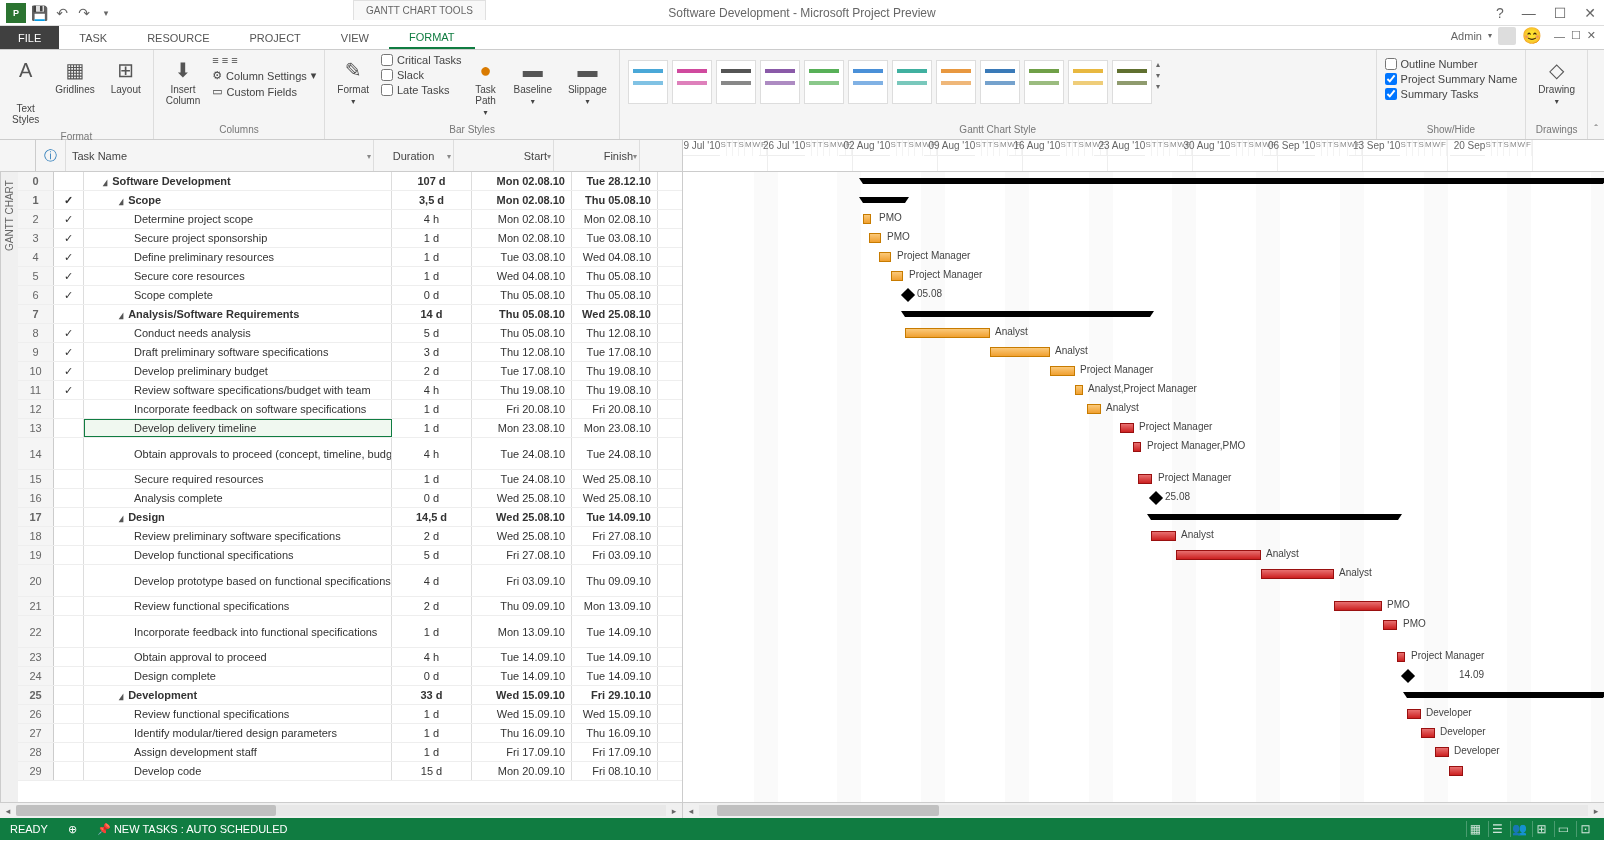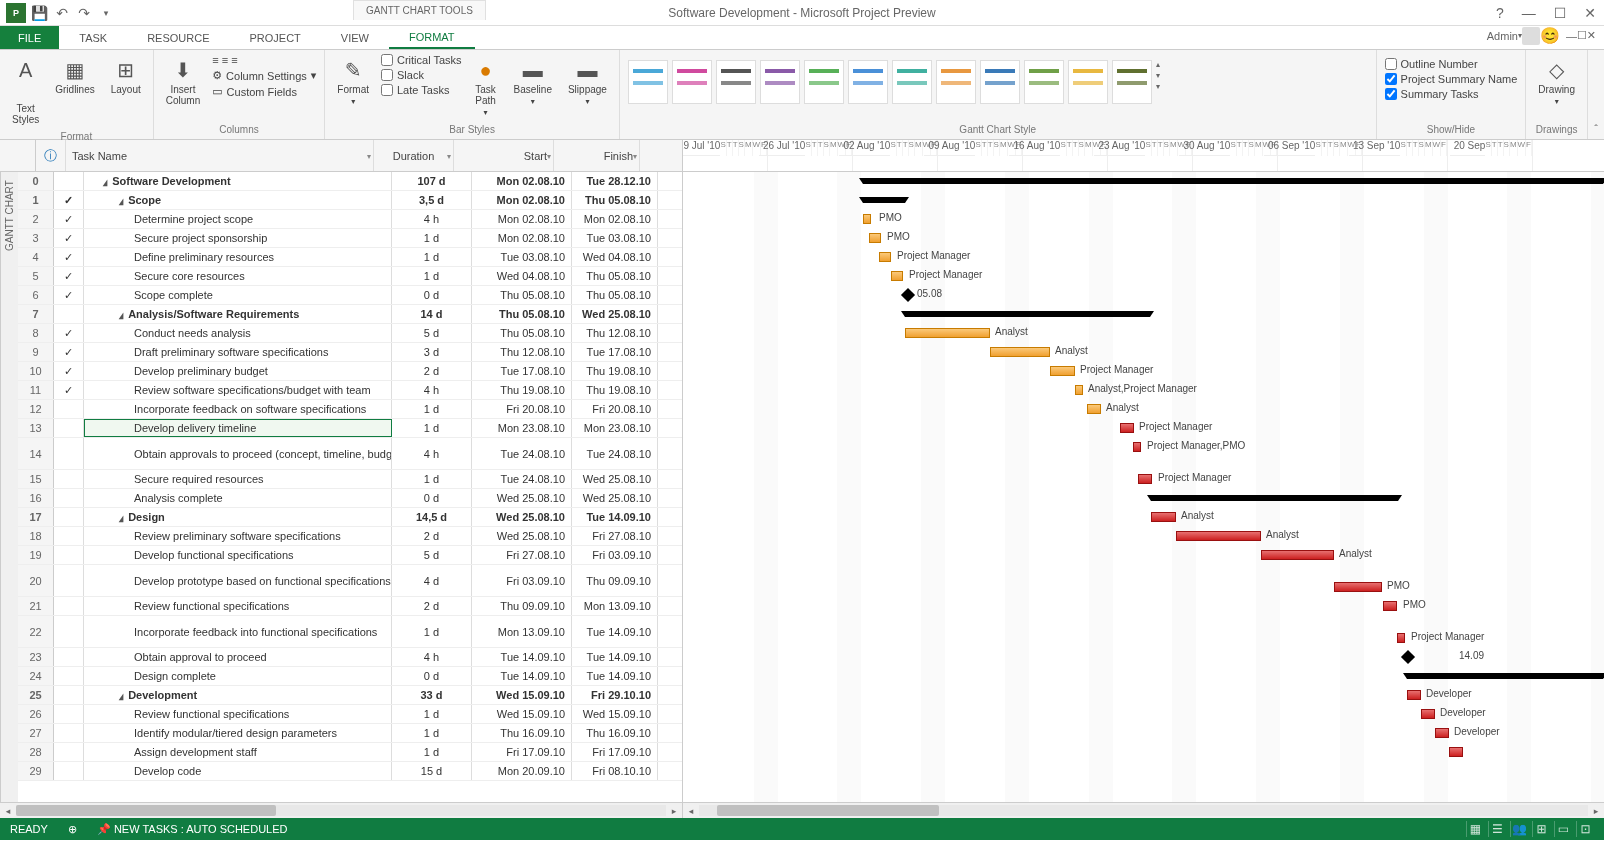--- a/index.html
+++ b/index.html
@@ -11,23 +11,23 @@
 .titlebar .qat .ico { width: 16px; height: 16px; display: inline-flex; align-items: center; justify-content: center; color: #666; font-size: 14px; cursor: pointer; }
 .titlebar .app-ico { width: 20px; height: 20px; background: #2b7431; color: #fff; display: flex; align-items: center; justify-content: center; font-weight: bold; font-size: 9px; }
 .titlebar .tool-tab { position: absolute; left: 353px; top: 0; padding: 4px 12px; font-size: 10px; color: #666; border: 1px solid #e0e0e0; border-bottom: none; background: #f8f8f8; }
 .titlebar .doc-title { position: absolute; left: 50%; transform: translateX(-50%); color: #666; font-size: 12px; }
 .titlebar .win-controls { position: absolute; right: 4px; display: flex; gap: 10px; color: #666; font-size: 14px; }
 .titlebar .win-controls span { cursor: pointer; padding: 0 4px; }
 
 
 .ribbon-tabs { height: 24px; display: flex; background: #fff; border-bottom: 1px solid #ccc; align-items: stretch; position: relative; }
 .ribbon-tabs .tab { padding: 4px 20px; font-size: 11px; color: #555; cursor: pointer; display: flex; align-items: center; }
-.ribbon-tabs .tab.file { background: #15803d; color: #fff; font-weight: normal; padding: 4px 18px; }
+.ribbon-tabs .tab.file { background: #404040; color: #fff; font-weight: normal; padding: 4px 18px; }
 .ribbon-tabs .tab.active { color: #107c41; border-bottom: 2px solid #107c41; background: #fff; }
-.ribbon-tabs .user { position: absolute; right: 8px; display: flex; align-items: center; color: #666; }
+.ribbon-tabs .user { position: absolute; right: 8px; display: flex; align-items: center; gap: 6px; color: #666; }
 .ribbon-tabs .user .avatar { width: 18px; height: 18px; background: #ddd; border-radius: 2px; }
 .ribbon-tabs .user .face { font-size: 16px; }
 
 
 .ribbon { height: 90px; background: #f5f5f5; border-bottom: 1px solid #ccc; display: flex; }
 .group { border-right: 1px solid #ddd; padding: 4px 8px; display: flex; flex-direction: column; justify-content: space-between; }
 .group-label { text-align: center; font-size: 10px; color: #777; margin-top: 2px; }
 .group-content { display: flex; gap: 8px; align-items: flex-start; flex: 1; }
 .big-btn { display: flex; flex-direction: column; align-items: center; gap: 2px; cursor: pointer; padding: 4px; font-size: 10px; color: #444; text-align: center; }
 .big-btn .glyph { width: 24px; height: 24px; display: flex; align-items: center; justify-content: center; font-size: 20px; color: #555; }
@@ -785,20 +785,24 @@
         </div>
         <div class="bar-row tall">
           <div class="task-bar red" style="left:450px;width:8px;"></div>
           <div class="bar-label" style="left:464px;">Project Manager,PMO</div>
         </div>
         <div class="bar-row">
           <div class="task-bar red" style="left:455px;width:14px;"></div>
           <div class="bar-label" style="left:475px;">Project Manager</div>
         </div>
         <div class="bar-row">
+          <div class="milestone" style="left:468px;"></div>
+          <div class="bar-label" style="left:482px;">25.08</div>
+        </div>
+        <div class="bar-row">
           <div class="summary" style="left:468px;width:247px;"></div>
         </div>
         <div class="bar-row">
           <div class="task-bar red" style="left:468px;width:25px;"></div>
           <div class="bar-label" style="left:498px;">Analyst</div>
         </div>
         <div class="bar-row">
           <div class="task-bar red" style="left:493px;width:85px;"></div>
           <div class="bar-label" style="left:583px;">Analyst</div>
         </div>

